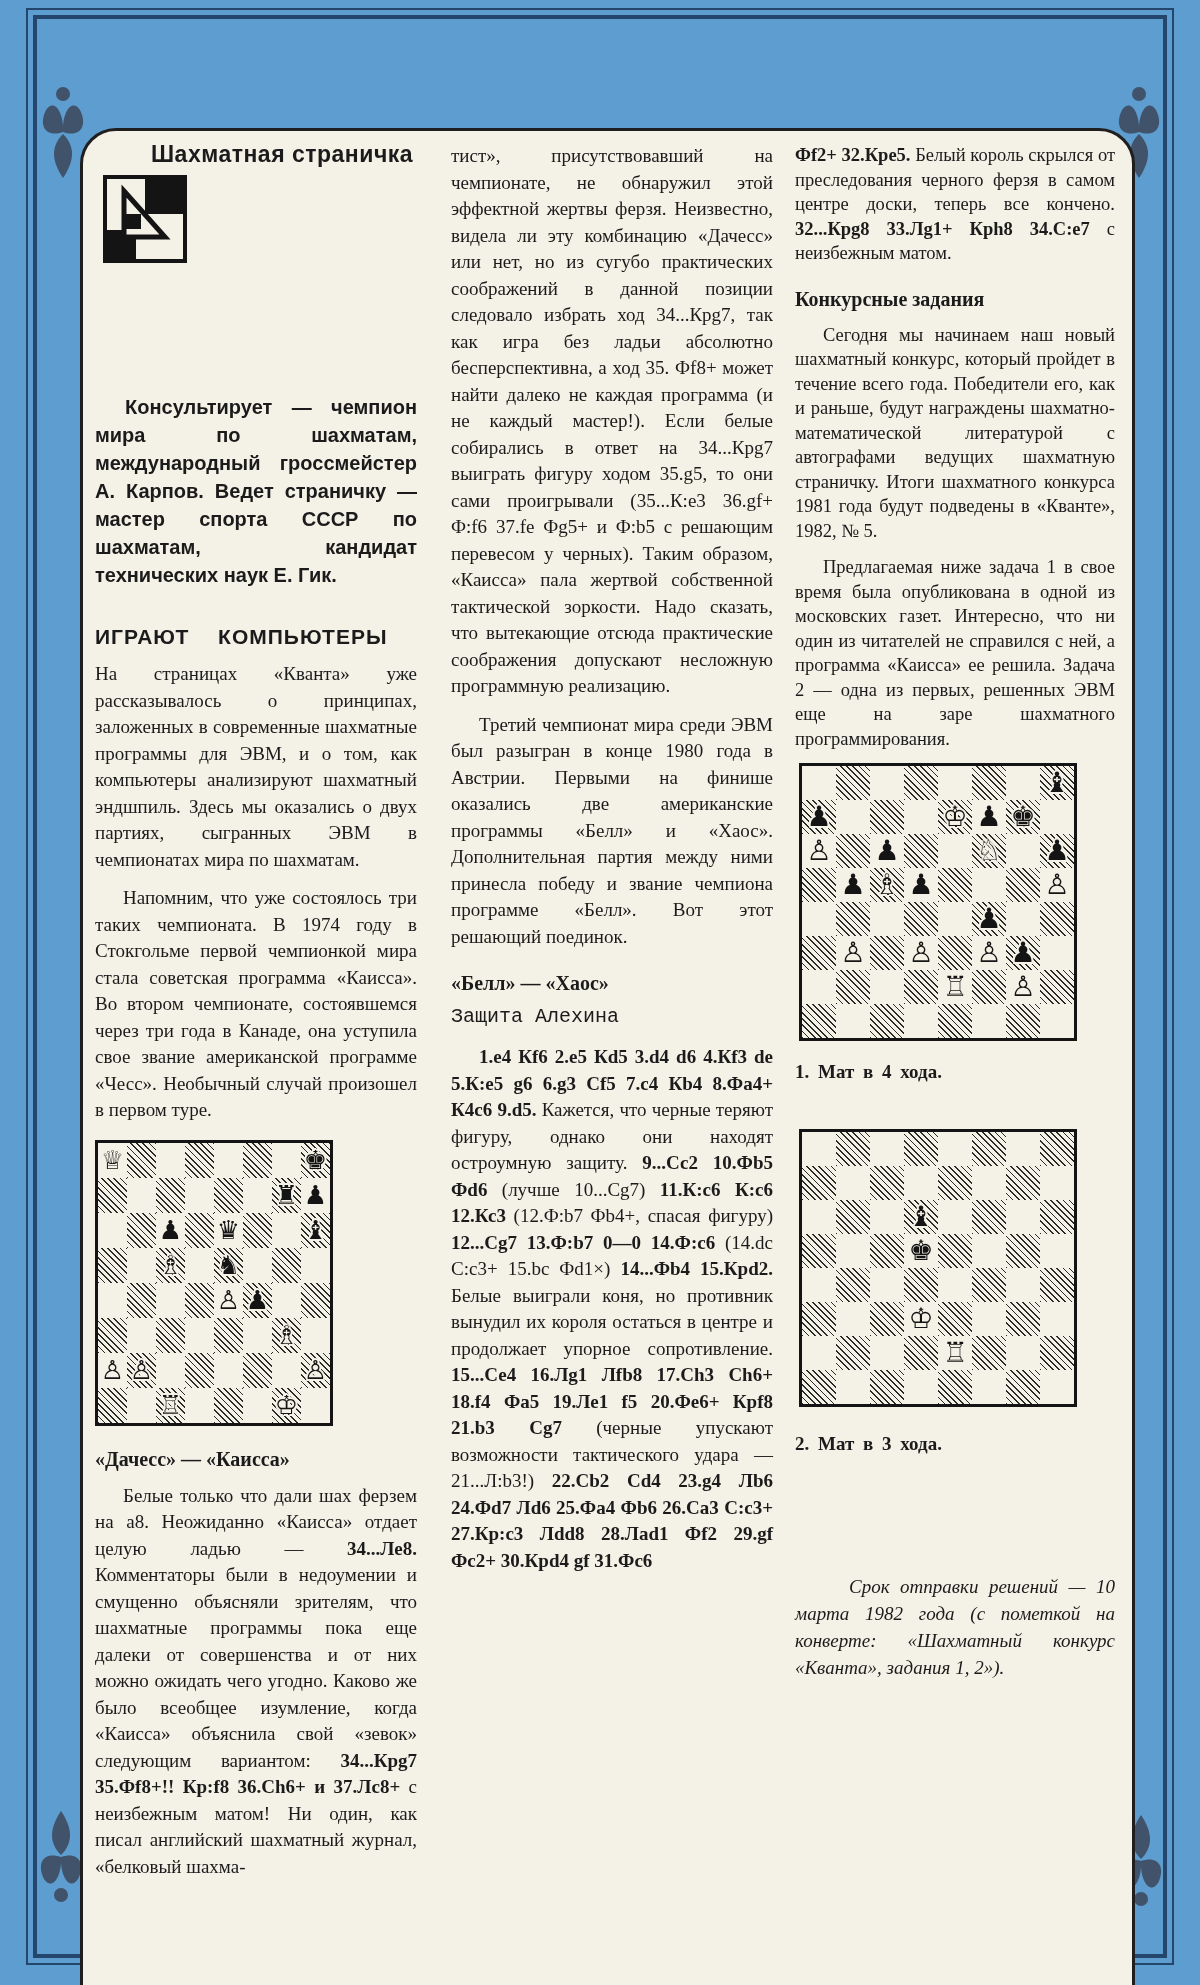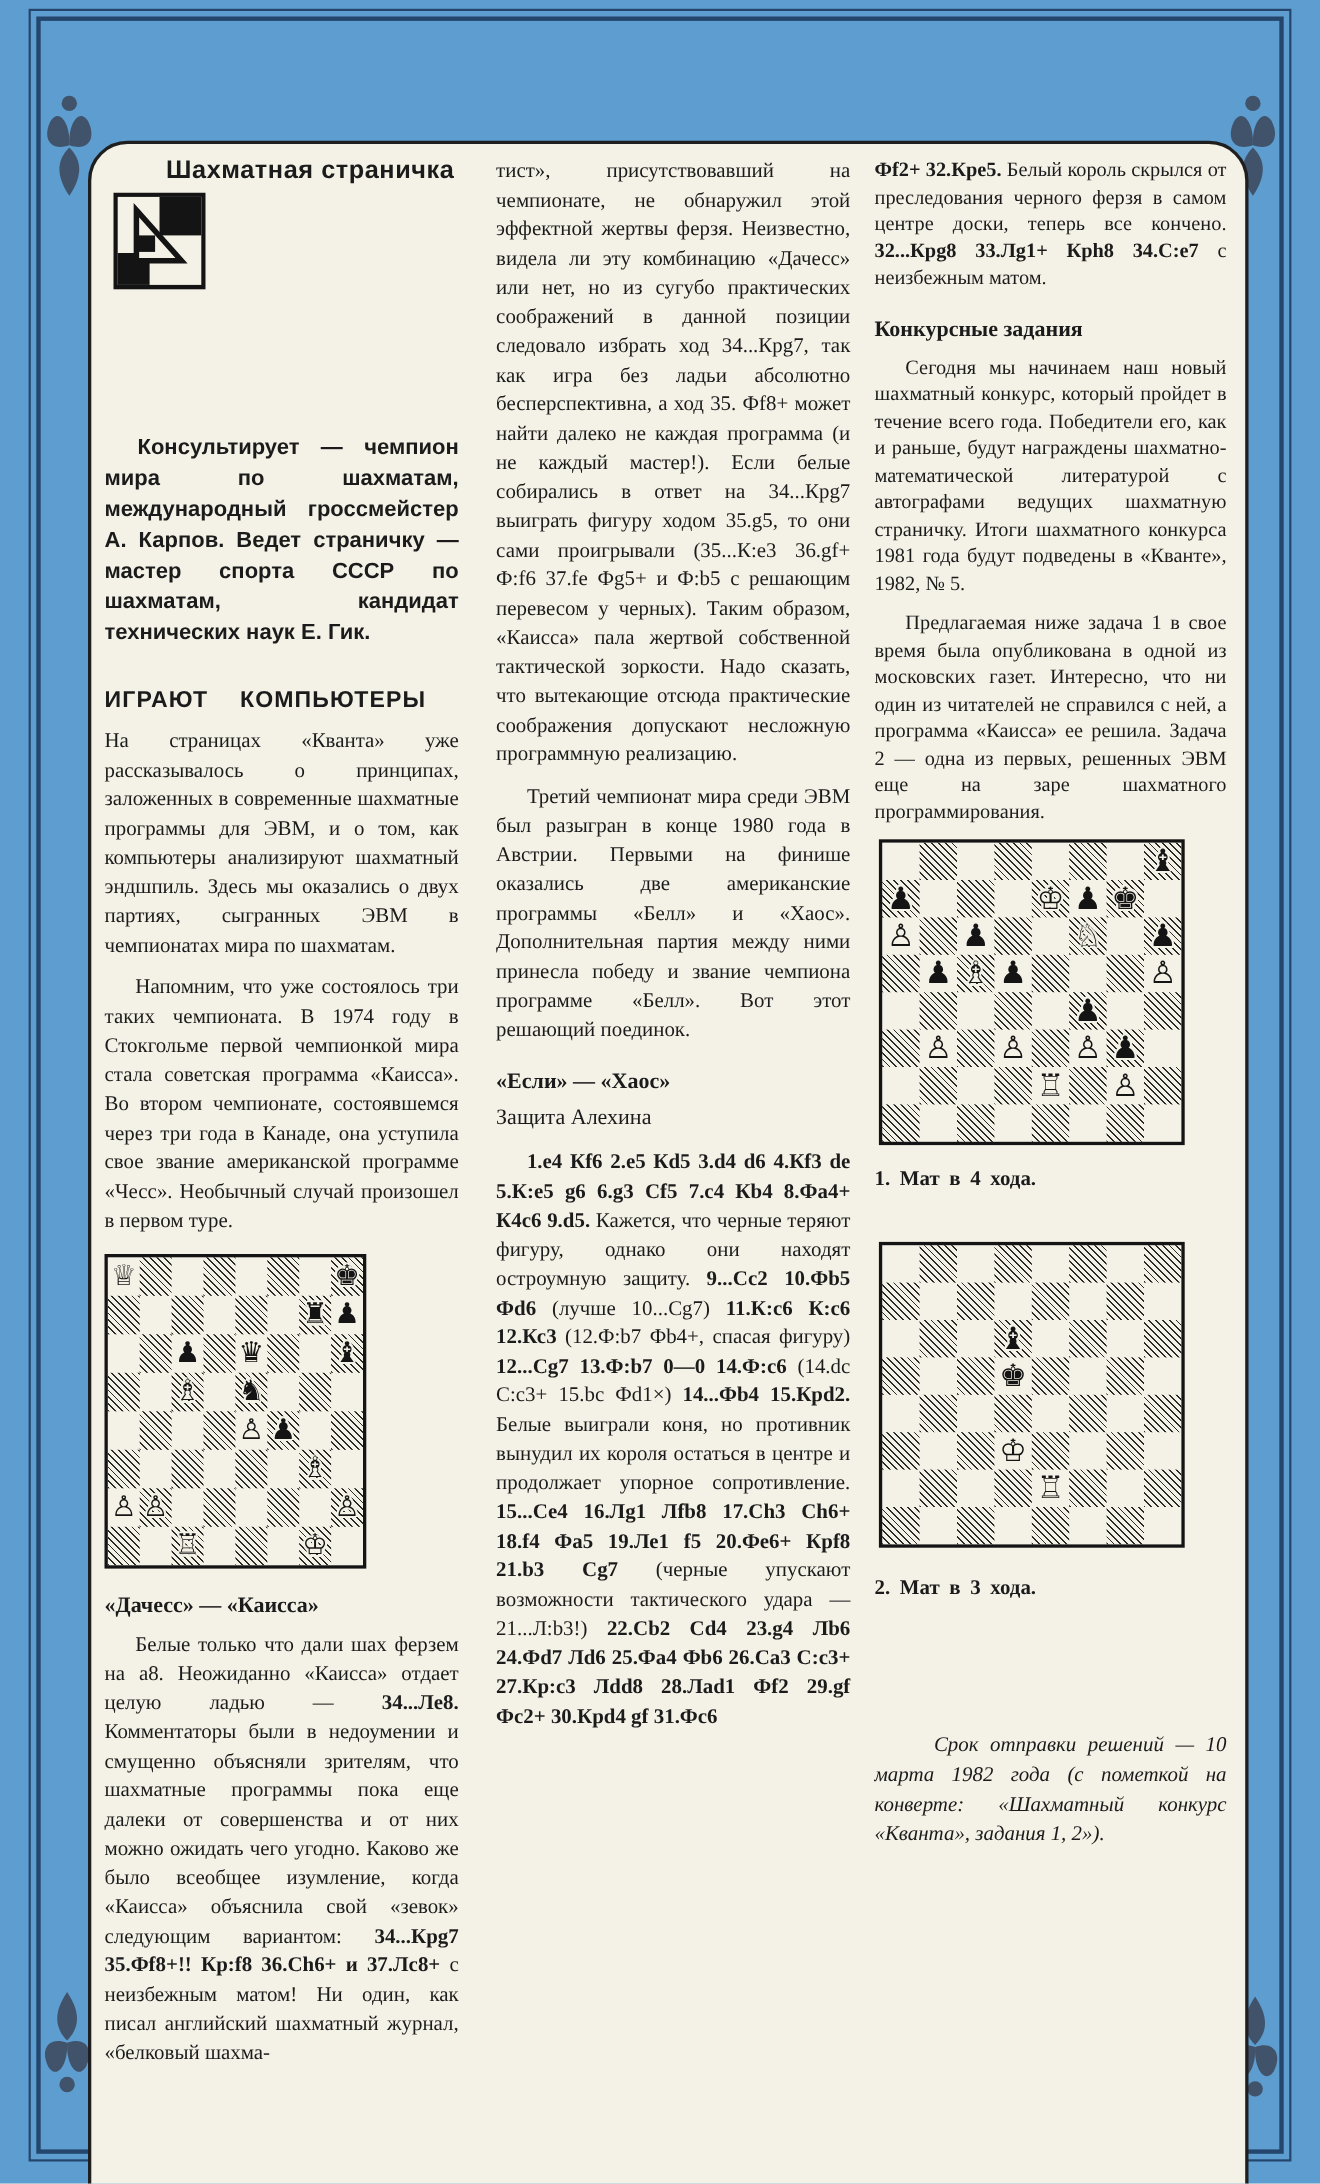--- a/index.html
+++ b/index.html
@@ -45,21 +45,21 @@
   .b-intro{
     margin-top:262px;font-weight:bold;font-size:20px;line-height:28px;
     text-align:justify;text-indent:30px;
     font-family:"Liberation Sans",sans-serif;font-stretch:condensed;
   }
   .b-heading{
     margin-top:36px;font-family:"Liberation Sans",sans-serif;
     font-weight:bold;font-size:21px;word-spacing:22px;letter-spacing:1px;
   }
   .b-center{margin-top:22px;text-align:left;font-size:20px;font-weight:bold;}
-  .b-center.sub{font-weight:normal;margin-top:10px;}
+  .b-center.sub{font-weight:normal;margin-top:10px;font-family:Liberation Mono, monospace;}
   .c2 .b-para.game{margin-top:16px;}
   .b-cap{margin-top:20px;font-weight:bold;font-size:19px;word-spacing:4px;}
   .b-deadline{
     margin-top:118px;font-style:italic;font-size:19px;line-height:27px;
     text-align:justify;text-indent:54px;
   }
   b{font-weight:bold;}
   
   .b-diagram{margin-top:16px;}
   .c3 .b-diagram{margin-top:12px;margin-left:4px;}
@@ -236,21 +236,21 @@
             </div>
             <div class="sq"></div>
           </div>
         </div>
         <div class="b-center">«Дачесс» — «Каисса»</div>
         <div class="b-para ind"><span>Белые только что дали шах ферзем на а8. Неожиданно «Каисса» отдает целую ладью — </span><b>34...Ле8.</b><span> Комментаторы были в недоумении и смущенно объясняли зрителям, что шахматные программы пока еще далеки от совершенства и от них можно ожидать чего угодно. Каково же было всеобщее изумление, когда «Каисса» объяснила свой «зевок» следующим вариантом: </span><b>34...Крg7 35.Фf8+!! Кр:f8 36.Сh6+ и 37.Лс8+</b><span> с неизбежным матом! Ни один, как писал английский шахматный журнал, «белковый шахма-</span></div>
       </div>
     <div class="col c2" id="col2">
         <div class="b-para noind">тист», присутствовавший на чемпионате, не обнаружил этой эффектной жертвы ферзя. Неизвестно, видела ли эту комбинацию «Дачесс» или нет, но из сугубо практических соображений в данной позиции следовало избрать ход 34...Крg7, так как игра без ладьи абсолютно бесперспективна, а ход 35. Фf8+ может найти далеко не каждая программа (и не каждый мастер!). Если белые собирались в ответ на 34...Крg7 выиграть фигуру ходом 35.g5, то они сами проигрывали (35...К:е3 36.gf+ Ф:f6 37.fe Фg5+ и Ф:b5 с решающим перевесом у черных). Таким образом, «Каисса» пала жертвой собственной тактической зоркости. Надо сказать, что вытекающие отсюда практические соображения допускают несложную программную реализацию.</div>
         <div class="b-para ind">Третий чемпионат мира среди ЭВМ был разыгран в конце 1980 года в Австрии. Первыми на финише оказались две американские программы «Белл» и «Хаос». Дополнительная партия между ними принесла победу и звание чемпиона программе «Белл». Вот этот решающий поединок.</div>
-        <div class="b-center">«Если» — «Хаос»</div>
+        <div class="b-center">«Белл» — «Хаос»</div>
         <div class="b-center sub">Защита Алехина</div>
         <div class="b-para ind game"><b>1.е4 Кf6 2.е5 Кd5 3.d4 d6 4.Кf3 de 5.К:е5 g6 6.g3 Сf5 7.с4 Кb4 8.Фа4+ К4с6 9.d5.</b><span> Кажется, что черные теряют фигуру, однако они находят остроумную защиту. </span><b>9...Сс2 10.Фb5 Фd6</b><span> (лучше 10...Сg7) </span><b>11.К:с6 К:с6 12.Кс3</b><span> (12.Ф:b7 Фb4+, спасая фигуру) </span><b>12...Сg7 13.Ф:b7 0—0 14.Ф:с6</b><span> (14.dc С:с3+ 15.bc Фd1×) </span><b>14...Фb4 15.Крd2.</b><span> Белые выиграли коня, но противник вынудил их короля остаться в центре и продолжает упорное сопротивление. </span><b>15...Се4 16.Лg1 Лfb8 17.Сh3 Сh6+ 18.f4 Фа5 19.Ле1 f5 20.Фе6+ Крf8 21.b3 Сg7</b><span> (черные упускают возможности тактического удара — 21...Л:b3!) </span><b>22.Сb2 Сd4 23.g4 Лb6 24.Фd7 Лd6 25.Фа4 Фb6 26.Са3 С:с3+ 27.Кр:с3 Лdd8 28.Лad1 Фf2 29.gf Фс2+ 30.Крd4 gf 31.Фс6</b></div>
       </div>
     <div class="col c3" id="col3">
         <div class="b-para noind"><b>Фf2+ 32.Кре5.</b><span> Белый король скрылся от преследования черного ферзя в самом центре доски, теперь все кончено. </span><b>32...Крg8 33.Лg1+ Крh8 34.С:е7</b><span> с неизбежным матом.</span></div>
         <div class="b-center">Конкурсные задания</div>
         <div class="b-para ind">Сегодня мы начинаем наш новый шахматный конкурс, который пройдет в течение всего года. Победители его, как и раньше, будут награждены шахматно-математической литературой с автографами ведущих шахматную страничку. Итоги шахматного конкурса 1981 года будут подведены в «Кванте», 1982, № 5.</div>
         <div class="b-para ind">Предлагаемая ниже задача 1 в свое время была опубликована в одной из московских газет. Интересно, что ни один из читателей не справился с ней, а программа «Каисса» ее решила. Задача 2 — одна из первых, решенных ЭВМ еще на заре шахматного программирования.</div>
         <div class="b-diagram dg-d2">
           <div class="board sz2">

